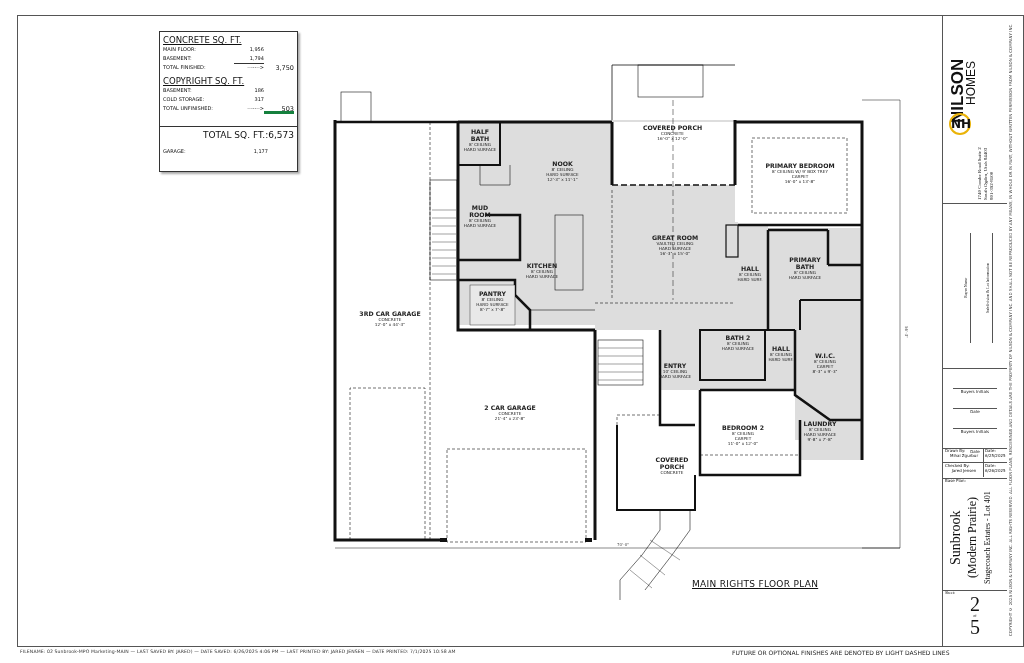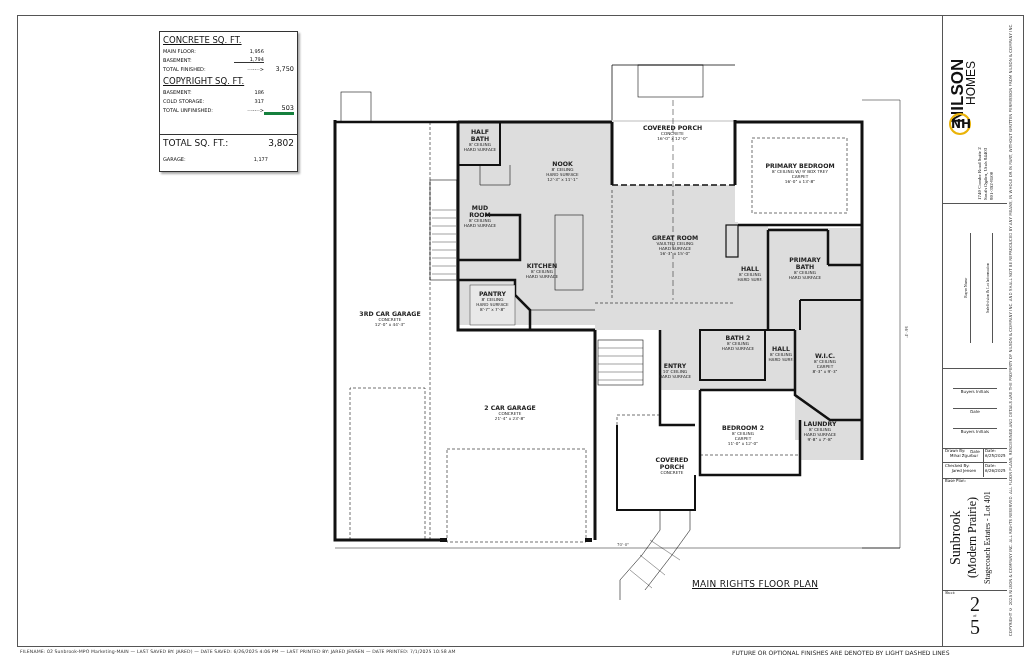--- a/index.html
+++ b/index.html
@@ -1,25 +1,25 @@
 <!DOCTYPE html>
 <html><head>
 <meta charset="utf-8">
 <style>
   html,body{margin:0;padding:0;background:#fff;}
   body{width:1024px;height:663px;position:relative;overflow:hidden;font-family:"DejaVu Sans",sans-serif;color:#111;}
   .sheet{position:absolute;left:17px;top:15px;width:1007px;height:632px;border:1px solid #555;box-sizing:border-box;}
   .sqft{position:absolute;left:159px;top:31px;width:137px;height:139px;border:1px solid #333;background:#fff;box-shadow:2px 2px 2px #aaa;font-size:6px;}
   .sqft .title{text-align:center;font-size:12.5px;line-height:15px;padding-top:2px;border-bottom:1px solid #333;height:33px;letter-spacing:.2px;}
   .sqft .sec{font-size:8.5px;text-decoration:underline;margin:3px 0 1px 3px;}
-  .sqft .row{display:flex;height:9px;align-items:center;padding:0 3px;font-size:5px;text-transform:uppercase;}
+  .sqft .row{display:flex;height:9px;padding:0 3px;font-size:5px;text-transform:uppercase;}
   .sqft .row .lbl{flex:1;}
   .sqft .row .v{width:30px;text-align:right;}
   .sqft .row .t{width:30px;text-align:right;font-size:6.5px;}
-  .sqft .total{display:flex;padding:3px 3px 0;font-size:9px;border-top:1px solid #333;margin-top:20px;}
+  .sqft .total{display:flex;padding:3px 3px 0;font-size:9px;border-top:1px solid #333;margin-top:12px;text-align:right;}
   .sqft .total .lbl{flex:1;}
   .sqft .garage{display:flex;padding:8px 3px 0;font-size:5px;text-transform:uppercase;}
   .sqft .garage .lbl{flex:1;}
   .tb{position:absolute;left:942px;top:15px;width:82px;height:632px;border-left:1px solid #555;}
   .tb .cell{position:absolute;left:0;width:64px;border-bottom:1px solid #555;}
   .vert{writing-mode:vertical-rl;transform:rotate(180deg);font-family:"Liberation Serif",serif;}
   .copyright{position:absolute;left:1008px;top:20px;width:12px;height:620px;font-size:4px;color:#333;writing-mode:vertical-rl;transform:rotate(180deg);text-align:center;white-space:nowrap;overflow:hidden;}
   .footer{position:absolute;left:20px;top:649px;font-size:4.6px;color:#333;letter-spacing:.1px;}
   .footnote{position:absolute;left:732px;top:649px;font-size:6px;color:#222;}
   .plan-title{position:absolute;left:692px;top:579px;font-size:9px;text-decoration:underline;letter-spacing:.3px;}
@@ -60,21 +60,21 @@
       <span class="v">317</span>
       <span class="t"></span>
     </div>
   <div class="row">
       <span class="lbl">TOTAL UNFINISHED:</span>
       <span class="v">-------&gt;</span>
       <span class="t" style="border-bottom:3px solid #15803d">503</span>
     </div>
   <div class="total">
       <span class="lbl">TOTAL SQ. FT.:</span>
-      <span>3,802</span>
+      <span>6,573</span>
     </div>
   <div class="garage">
       <span class="lbl">GARAGE:</span>
       <span style="margin-right:26px">1,177</span>
     </div>
 </div>
 
 <svg width="1024" height="663">
   <g fill="none" stroke="#111">
 

